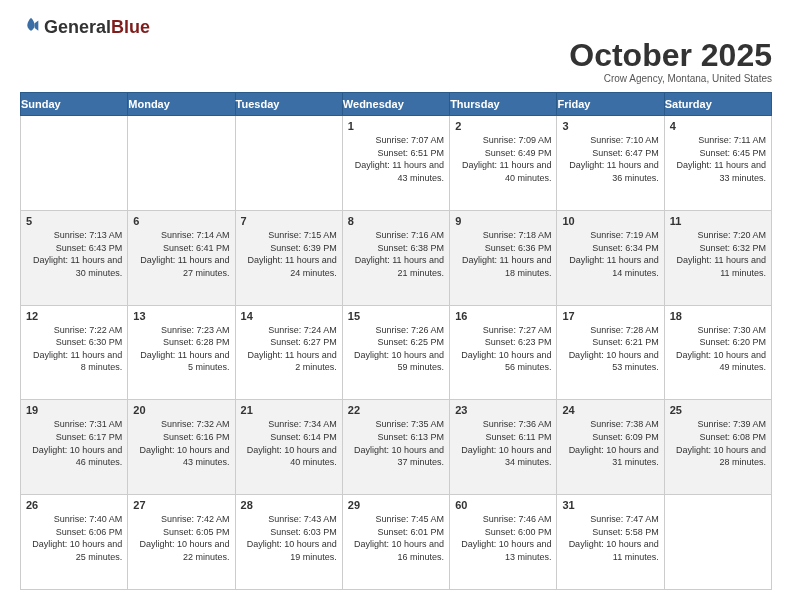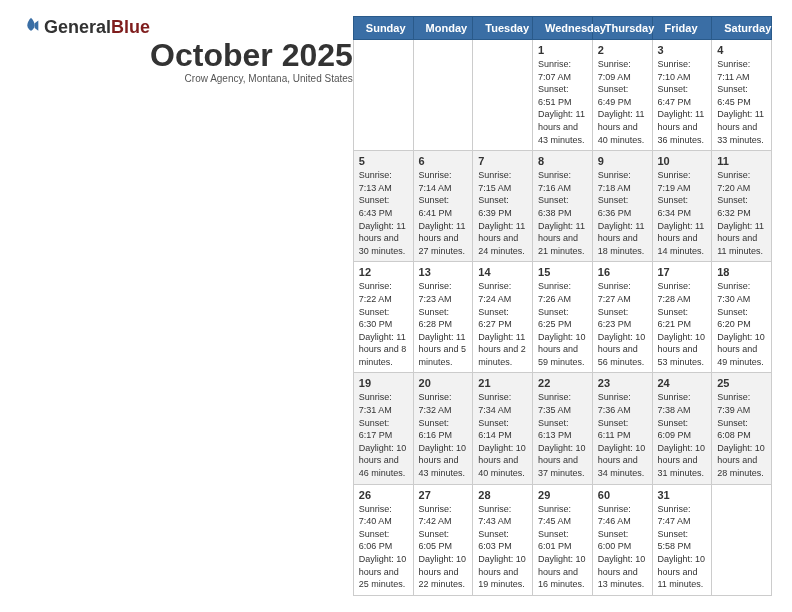--- a/index.html
+++ b/index.html
@@ -8,21 +8,21 @@
       background: #fff;
       width: 792px;
       height: 612px;
       overflow: hidden;
     }
     .page {
       width: 792px;
       height: 600px;
       padding: 16px 20px 10px 20px;
       display: flex;
-      flex-direction: row;
+      flex-direction: column;
     }
     .header {
       display: flex;
       align-items: flex-start;
       justify-content: space-between;
       margin-bottom: 8px;
     }
     .logo {
       display: flex;
       flex-direction: column;
@@ -47,21 +47,21 @@
       border: 1px solid #ccc;
       border-collapse: collapse;
       width: 100%;
       table-layout: fixed;
     }
     .calendar th {
       background-color: #3a6ea5;
       color: white;
       font-size: 11px;
       font-weight: bold;
-      padding: 5px 12px;
+      padding: 5px 0;
       border: 1px solid #2a5a8a;
       text-align: left;
     }
     .calendar td {
       border: 1px solid #ccc;
       vertical-align: top;
       padding: 4px 5px;
       font-size: 9.5px;
       color: #333;
       height: 78px;
@@ -76,20 +76,21 @@
     .day-number {
       font-weight: bold;
       font-size: 11px;
       display: block;
       margin-bottom: 2px;
     }
     .day-info {
       font-size: 9px;
       line-height: 1.4;
       color: #333;
+      text-align: right;
     }
     .empty-cell {
       background-color: #f9f9f9;
     }
     .logo-row {
       display: flex;
       align-items: center;
     }
     .logo-flag {
       width: 22px;

